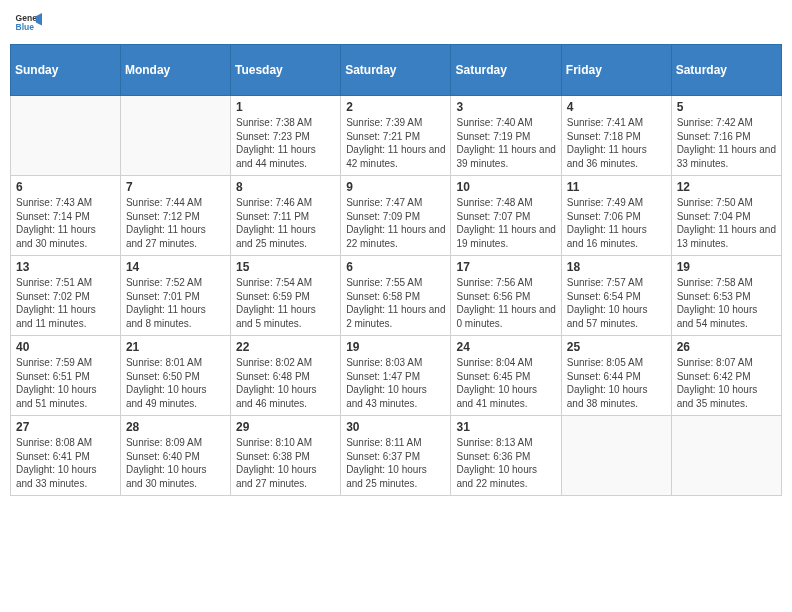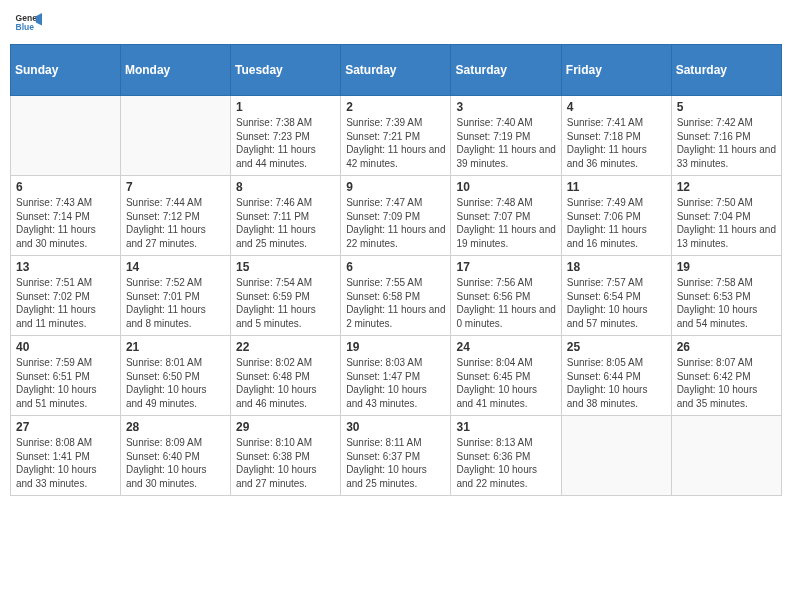--- a/index.html
+++ b/index.html
@@ -272,21 +272,21 @@
           <span class="day-number">26</span>
           <div class="day-info">Sunrise: 8:07 AM
 Sunset: 6:42 PM
 Daylight: 10 hours and 35 minutes.</div>
         </td>
       </tr>
       <tr>
         <td>
           <span class="day-number">27</span>
           <div class="day-info">Sunrise: 8:08 AM
-Sunset: 1:41 PM
+Sunset: 6:41 PM
 Daylight: 10 hours and 33 minutes.</div>
         </td>
         <td>
           <span class="day-number">28</span>
           <div class="day-info">Sunrise: 8:09 AM
 Sunset: 6:40 PM
 Daylight: 10 hours and 30 minutes.</div>
         </td>
         <td>
           <span class="day-number">29</span>

